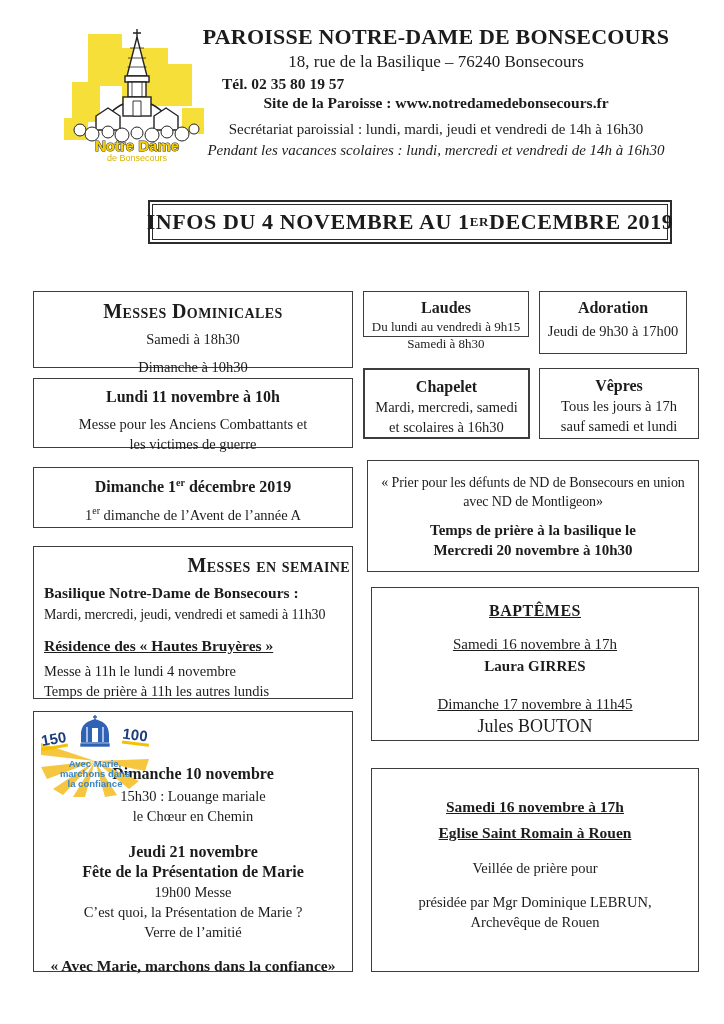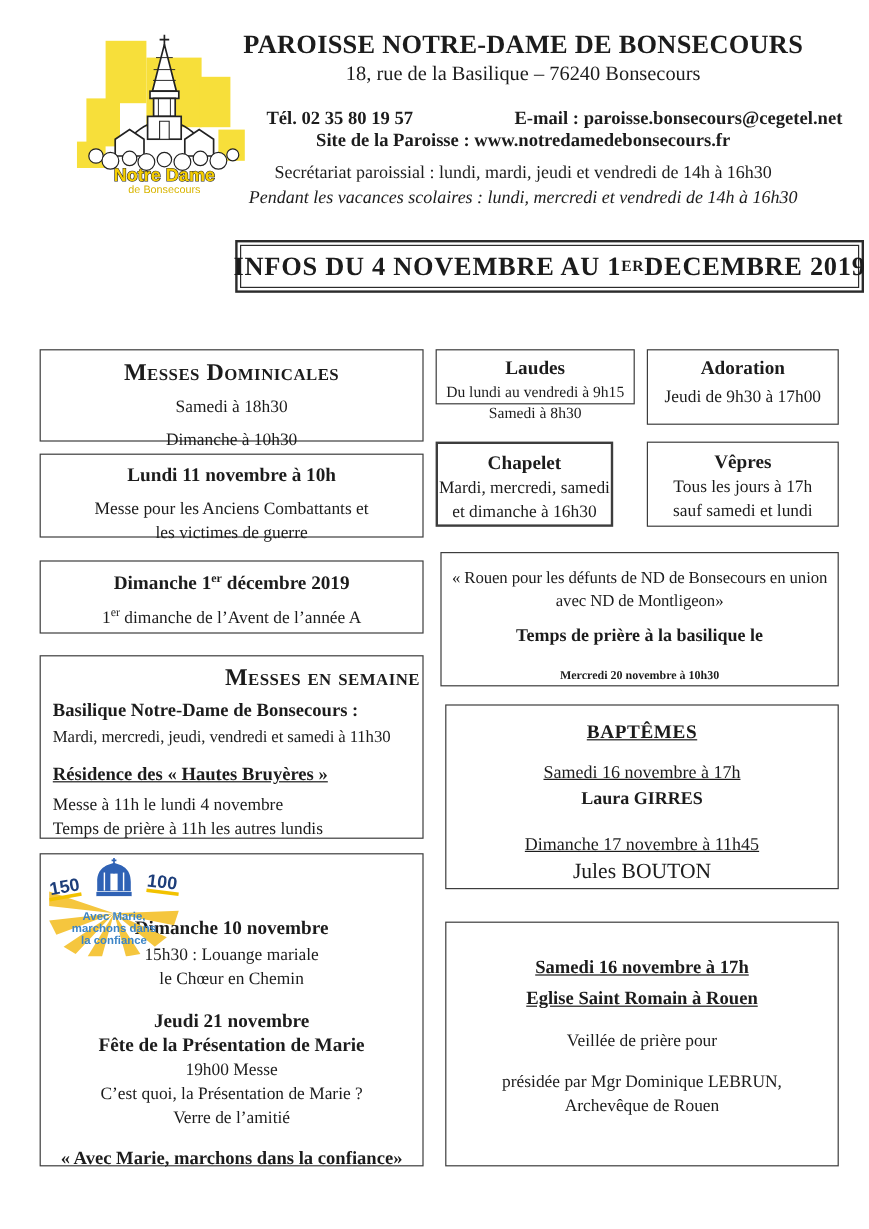--- a/index.html
+++ b/index.html
@@ -9,27 +9,27 @@
     background:#ffffff; color:#1c1c1c;
     font-family:"Liberation Serif", serif; overflow:hidden;
   }
   .nowrap { white-space:nowrap; }
 
   
   .hdr-logo { position:absolute; left:64px; top:26px; width:146px; height:138px; }
   .hdr-text { position:absolute; left:170px; top:24px; width:532px; text-align:center; }
   .hdr-title { font-size:22px; font-weight:bold; letter-spacing:.2px; }
   .hdr-address { font-size:17px; margin-top:2px; }
-  .hdr-row { display:flex; justify-content:space-between; font-size:15.5px; font-weight:bold; margin-top:18px; padding-left:52px; }
+  .hdr-row { display:flex; justify-content:space-between; font-size:15.5px; font-weight:bold; margin-top:3px; padding-left:52px; }
   .hdr-site { font-size:15.5px; font-weight:bold; margin-top:1px; }
   .hdr-secretariat { font-size:15px; margin-top:9px; }
   .hdr-vacances { font-size:15px; font-style:italic; margin-top:4px; }
 
   
-  .banner { position:absolute; left:148px; top:200px; width:524px; height:44px; border:2px solid #2b2b2b; background:#fff;margin-left:48px; }
+  .banner { position:absolute; left:148px; top:200px; width:524px; height:44px; border:2px solid #2b2b2b; background:#fff; }
   .banner-inner { margin:2px; border:1.5px solid #2b2b2b; height:calc(100% - 4px);
     display:flex; align-items:center; justify-content:center;
     font-size:22px; font-weight:bold; letter-spacing:.6px; white-space:nowrap; }
   .banner-inner sup { font-size:13px; vertical-align:super; line-height:0; }
 
   
   .box { position:absolute; border:1.6px solid #3d3d3d; background:#fff; text-align:center; font-size:14.5px; line-height:20px; }
   .box .sc-title { font-variant:small-caps; font-weight:bold; font-size:20px; letter-spacing:.4px; }
   .box .b-title { font-weight:bold; font-size:16px; }
   .box sup { font-size:10px; vertical-align:super; line-height:0; }
@@ -51,28 +51,28 @@
   #box-marie .logo { position:absolute; left:5px; top:3px; width:112px; height:82px; }
   #box-marie .e1-title { font-weight:bold; font-size:16px; }
   #box-marie .e1-l { margin-top:2px; }
   #box-marie .e2-title { font-weight:bold; font-size:16px; margin-top:16px; }
   #box-marie .e2-sub { font-weight:bold; font-size:16px; }
   #box-marie .footer { font-weight:bold; font-size:15.5px; margin-top:14px; }
 
   
   #box-laudes { left:363px; top:291px; width:166px; height:46px; padding-top:6px; }
   #box-laudes .small { font-size:13px; line-height:17px; }
-  #box-adoration { left:539px; top:291px; width:160px; height:63px; padding-top:6px; }
+  #box-adoration { left:539px; top:291px; width:148px; height:63px; padding-top:6px; }
   #box-adoration .line { margin-top:3px; }
-  #box-chapelet { left:363px; top:368px; width:148px; height:71px; padding-top:7px; border-width:2px; }
+  #box-chapelet { left:363px; top:368px; width:167px; height:71px; padding-top:7px; border-width:2px; }
   #box-vepres { left:539px; top:368px; width:160px; height:71px; padding-top:7px; }
   #box-prier { left:367px; top:460px; width:332px; height:112px; padding-top:12px; }
   #box-prier .quote { font-size:14px; line-height:19px; letter-spacing:-.1px; }
   #box-prier .b1 { font-weight:bold; font-size:15px; margin-top:9px; }
-  #box-prier .b2 { font-weight:bold; font-size:10px; margin-top:14px; }
+  #box-prier .b2 { font-weight:bold; font-size:15px; margin-top:0; }
   #box-baptemes { left:371px; top:587px; width:328px; height:154px; padding-top:13px; }
   #box-baptemes .title { font-weight:bold; font-size:16px; text-decoration:underline; letter-spacing:.5px; }
   #box-baptemes .d1 { margin-top:13px; text-decoration:underline; font-size:15px; }
   #box-baptemes .n1 { margin-top:2px; font-weight:bold; font-size:15px; }
   #box-baptemes .d2 { margin-top:18px; text-decoration:underline; font-size:15px; }
   #box-baptemes .n2 { margin-top:2px; font-weight:normal; font-size:18px; }
   #box-rouen { left:371px; top:768px; width:328px; height:204px; padding-top:28px; }
   #box-rouen .t1 { font-weight:bold; font-size:15.5px; text-decoration:underline; }
   #box-rouen .t2 { font-weight:bold; font-size:15.5px; text-decoration:underline; margin-top:6px; }
   #box-rouen .l1 { margin-top:15px; }
@@ -123,21 +123,20 @@
       <text x="73" y="125" text-anchor="middle" font-family="Liberation Sans, sans-serif" font-size="15" font-weight="bold" fill="#f7cf00" stroke="#2b2b2b" stroke-width="1" style="paint-order:stroke">Notre Dame</text>
       <text x="73" y="135" text-anchor="middle" font-family="Liberation Sans, sans-serif" font-size="9" fill="#d8b500">de Bonsecours</text>
     </svg>
   </div>
 
   <div class="hdr-text">
     <div class="hdr-title nowrap">PAROISSE NOTRE-DAME DE BONSECOURS</div>
     <div class="hdr-address nowrap">18, rue de la Basilique – 76240 Bonsecours</div>
     <div class="hdr-row">
       <span class="nowrap">Tél. 02 35 80 19 57</span>
-      <span class="nowrap">E-mail : paroisse.bonsecours@cegetel.net</span>
     </div>
     <div class="hdr-site nowrap">Site de la Paroisse : www.notredamedebonsecours.fr</div>
     <div class="hdr-secretariat nowrap">Secrétariat paroissial : lundi, mardi, jeudi et vendredi de 14h à 16h30</div>
     <div class="hdr-vacances nowrap">Pendant les vacances scolaires : lundi, mercredi et vendredi de 14h à 16h30</div>
   </div>
 
   <div class="banner">
     <div class="banner-inner">
       <span>INFOS DU 4 NOVEMBRE AU 1</span>
         <sup>ER</sup>
@@ -223,31 +222,31 @@
   </div>
 
   <div class="box" id="box-adoration">
     <div class="b-title nowrap">Adoration</div>
     <div class="line nowrap">Jeudi de 9h30 à 17h00</div>
   </div>
 
   <div class="box" id="box-chapelet">
     <div class="b-title nowrap">Chapelet</div>
     <div class="nowrap">Mardi, mercredi, samedi</div>
-    <div class="nowrap">et dimanche à 16h30</div>
+    <div class="nowrap">et scolaires à 16h30</div>
   </div>
 
   <div class="box" id="box-vepres">
     <div class="b-title nowrap">Vêpres</div>
     <div class="nowrap">Tous les jours à 17h</div>
     <div class="nowrap">sauf samedi et lundi</div>
   </div>
 
   <div class="box" id="box-prier">
-    <div class="quote nowrap">« Rouen pour les défunts de ND de Bonsecours en union</div>
+    <div class="quote nowrap">« Prier pour les défunts de ND de Bonsecours en union</div>
     <div class="quote nowrap">avec ND de Montligeon»</div>
     <div class="b1 nowrap">Temps de prière à la basilique le</div>
     <div class="b2 nowrap">Mercredi 20 novembre à 10h30</div>
   </div>
 
   <div class="box" id="box-baptemes">
     <div class="title nowrap">BAPTÊMES</div>
     <div class="d1 nowrap">Samedi 16 novembre à 17h</div>
     <div class="n1 nowrap">Laura GIRRES</div>
     <div class="d2 nowrap">Dimanche 17 novembre à 11h45</div>

